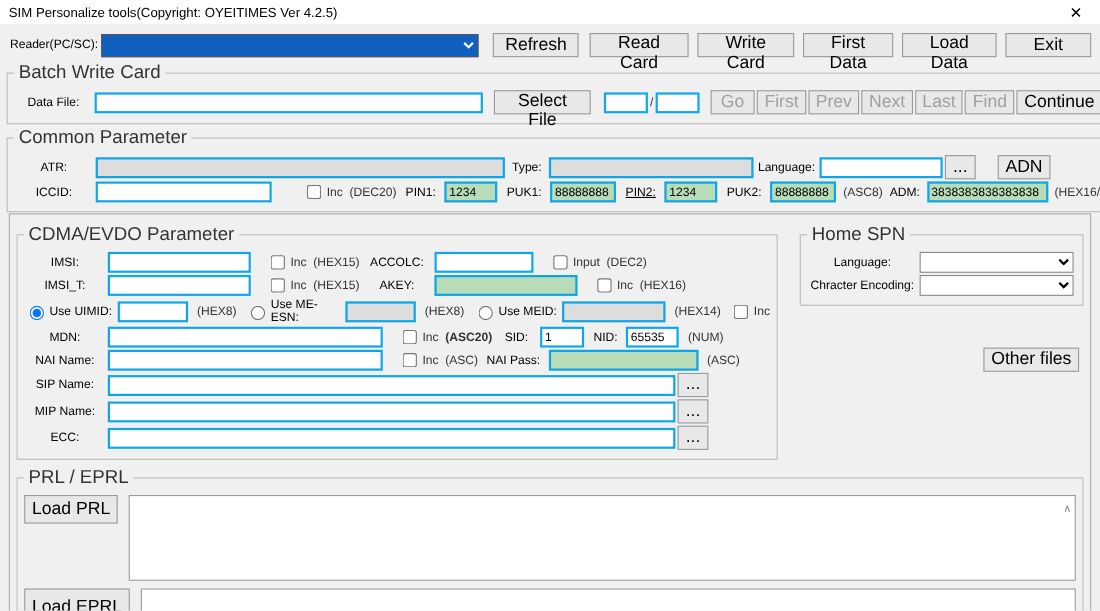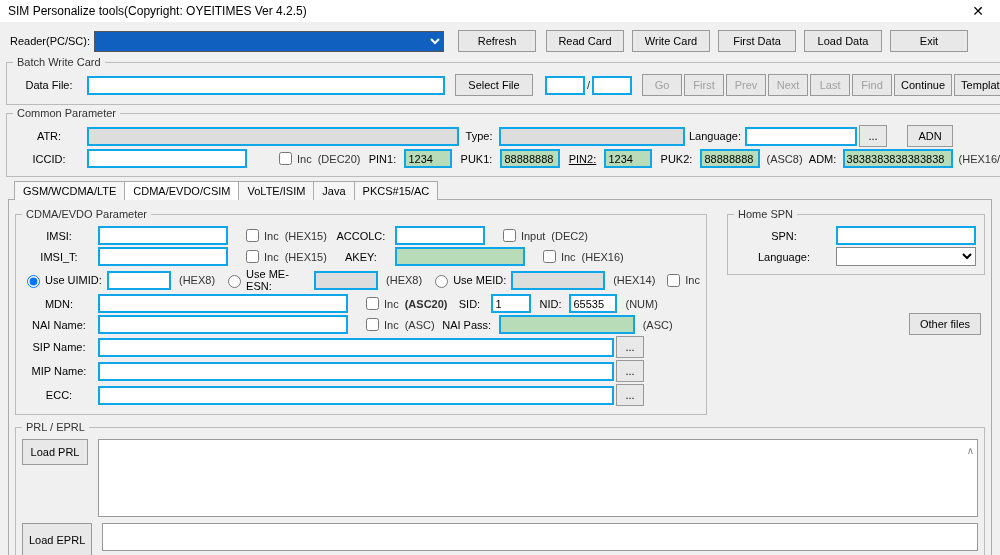--- a/index.html
+++ b/index.html
@@ -4,28 +4,28 @@
 <style>
 * { box-sizing: border-box; font-family: "Segoe UI", Tahoma, sans-serif; font-size: 11px; }
 body { margin: 0; background: #f0f0f0; width: 1000px; height: 555px; overflow: hidden; }
 .titlebar { background: #fff; padding: 4px 8px; display: flex; justify-content: space-between; align-items: center; height: 22px; }
 .titlebar .title { font-size: 12px; }
 .titlebar .close { font-size: 14px; padding: 0 8px; cursor: pointer; }
 .content { padding: 4px 6px; }
 .row { display: flex; align-items: center; gap: 2px; margin: 2px 0; }
 label { text-align: center; display: inline-block; }
 select.reader { width: 350px; height: 21px; background: #1060c0; color: #fff; border: 1px solid #555; }
-button { background: #e8e8e8; border: 1px solid #999; height: 22px; padding: 0 6px; cursor: pointer; min-width: 40px; font-size: 11px; }
+button { background: #e8e8e8; border: 1px solid #999; height: 22px; padding: 0 6px; cursor: pointer; min-width: 40px; font-size: 16px; }
 button.big { min-width: 78px; }
 button:disabled { color: #a0a0a0; }
 input[type="text"] { height: 19px; border: 2px solid #0ea5e9; background: #fff; padding: 0 2px; }
 input.green { background: #b8dcb8; }
 input.gray { background: #ddd; }
 fieldset { border: 1px solid #bbb; margin: 2px 0; padding: 4px 6px 6px 6px; position: relative; }
-legend { padding: 0 4px; font-size: 11px; color: #333; }
+legend { padding: 0 4px; font-size: 17px; color: #333; }
 .tabs { display: flex; margin-top: 4px; margin-left: 8px; }
 .tab { border: 1px solid #aaa; border-bottom: none; padding: 3px 8px; background: #f5f5f5; margin-right: -1px; font-size: 11px; cursor: pointer; }
 .tab.active { background: #fff; position: relative; z-index: 2; }
 .tabpanel { border: 1px solid #aaa; margin: 0 2px; padding: 6px; background: #f0f0f0; margin-top: -1px; }
 .checkbox { width: 13px; height: 13px; }
 .radio { width: 13px; height: 13px; }
 .morebtn { width: 28px; min-width: 28px; padding: 0; }
 .dropdown { height: 19px; border: 1px solid #888; background: #fff; }
 .note { font-size: 11px; color: #333; }
 .scroll-hint { position: absolute; right: 4px; top: 6px; color: #888; font-size: 10px; }
@@ -109,27 +109,20 @@
       <input type="text" class="green" style="width: 48px;" value="1234">
       <label style="width:44px;">PUK2:</label>
       <input type="text" class="green" style="width: 60px;" value="88888888">
       <span class="note" style="margin-left:4px;">(ASC8)</span>
       <label style="width:36px;">ADM:</label>
       <input type="text" class="green" style="width: 110px;" value="3838383838383838">
       <span class="note" style="margin-left:4px;">(HEX16/8)</span>
     </div>
   </fieldset>
 
-  <div class="tabs">
-    <div class="tab">GSM/WCDMA/LTE</div>
-    <div class="tab active">CDMA/EVDO/CSIM</div>
-    <div class="tab">VoLTE/ISIM</div>
-    <div class="tab">Java</div>
-    <div class="tab">PKCS#15/AC</div>
-  </div>
 
   <div class="tabpanel">
 
     <div style="display:flex; gap:20px;">
 
       <fieldset style="flex:1;">
         <legend>CDMA/EVDO Parameter</legend>
 
         <div class="row">
           <label style="width:74px;">IMSI:</label>
@@ -218,25 +211,25 @@
           <label style="width:74px;">ECC:</label>
           <input type="text" style="width: 516px;">
           <button class="morebtn">...</button>
         </div>
       </fieldset>
 
       <div style="width:270px;">
         <fieldset>
           <legend>Home SPN</legend>
           <div class="row">
-            <label style="width:100px;">SPN:</label>
-            <input type="text" style="width: 140px;">
+            <label style="width:100px;">Language:</label>
+            <select class="dropdown" style="width:140px;"></select>
           </div>
           <div class="row">
-            <label style="width:100px;">Language:</label>
+            <label style="width:100px;">Chracter Encoding:</label>
             <select class="dropdown" style="width:140px;"></select>
           </div>
         </fieldset>
         <div style="text-align:right; margin-top:38px; margin-right:4px;">
           <button style="min-width:72px;">Other files</button>
         </div>
       </div>
     </div>
 
     <fieldset style="margin-top:4px;">

